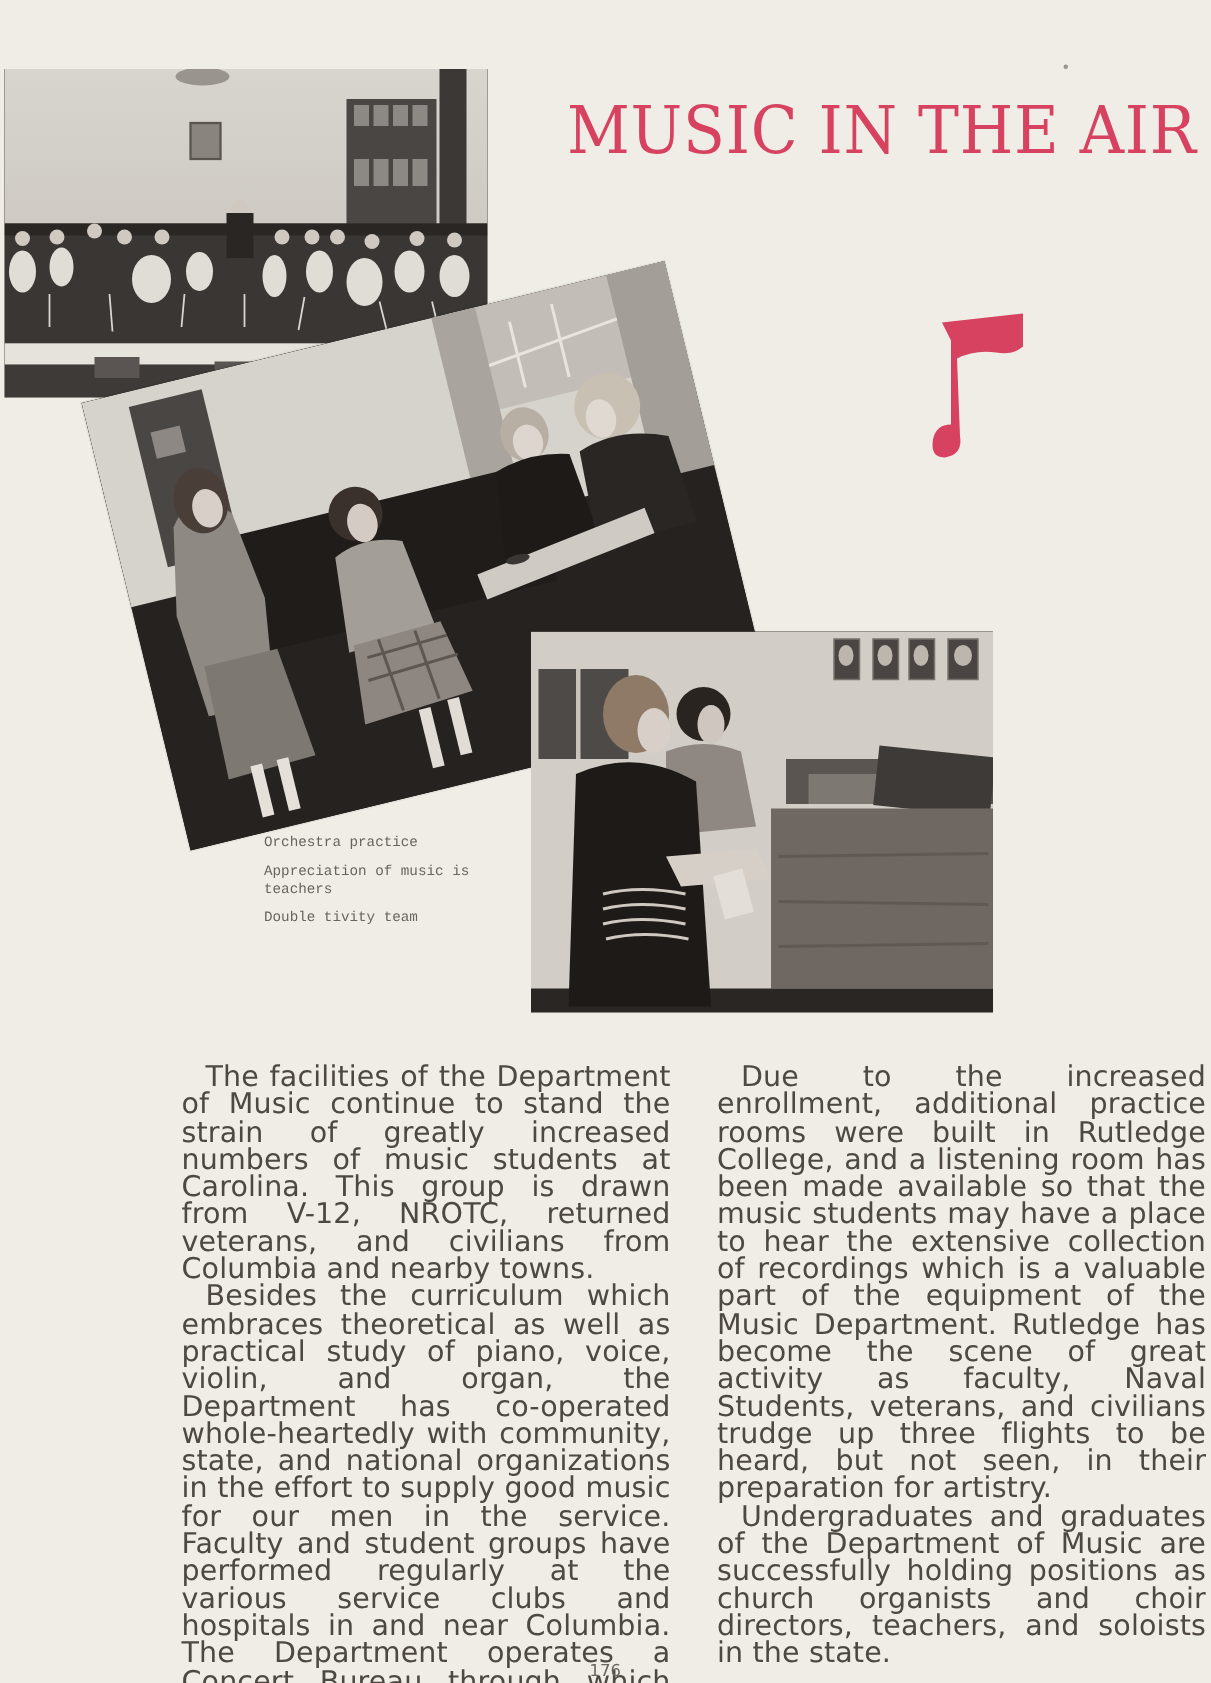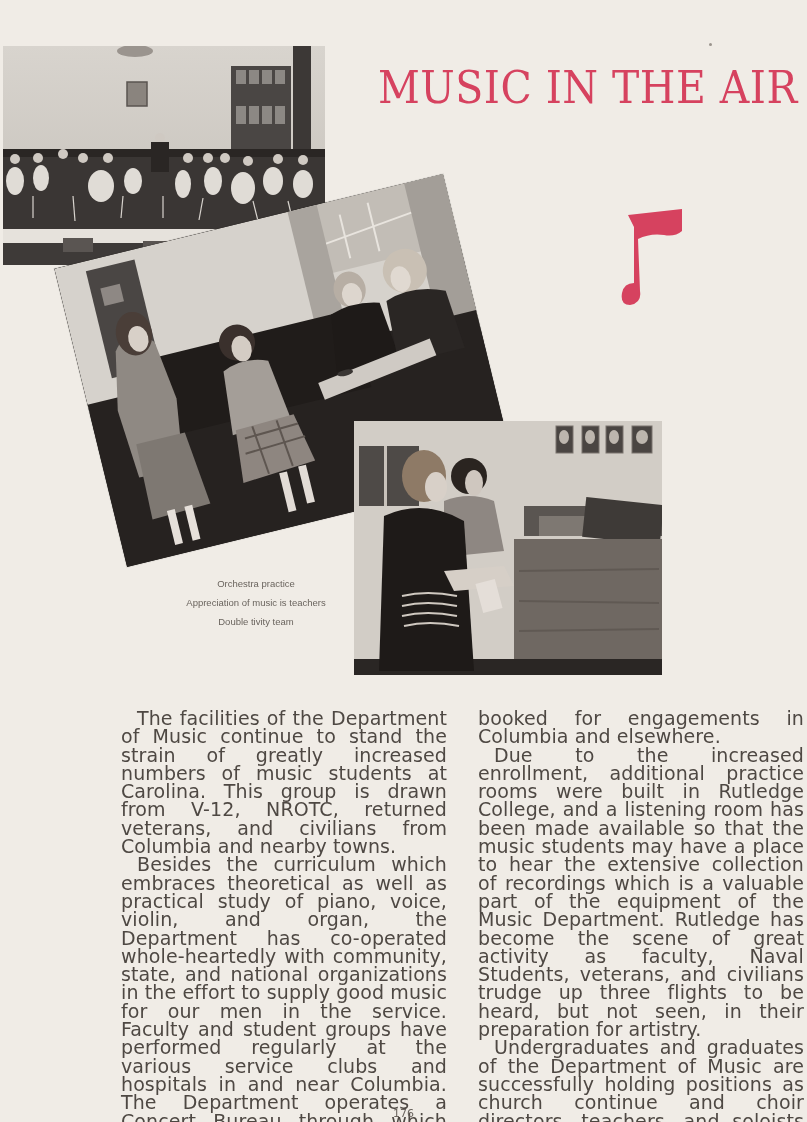--- a/index.html
+++ b/index.html
@@ -24,22 +24,22 @@
   .title {
     position: absolute; left: 378px; top: 66px; width: 420px;
     font-family: "DejaVu Serif", serif; font-weight: normal;
     font-size: 44px; letter-spacing: 0.5px; color: #d6425f;
     white-space: nowrap; margin: 0; line-height: 1;
     transform: scaleX(0.93); transform-origin: left top;
   }
   #note-icon { position: absolute; left: 620px; top: 205px; width: 68px; height: 102px; }
 
   .captions {
-    position: absolute; right: 471px; top: 578px; width: 160px;
-    text-align: center; font-family: Liberation Sans, sans-serif;
+    position: absolute; right: 471px; top: 556px; width: 160px;
+    text-align: left; font-family: Liberation Mono, monospace;
     font-size: 9.5px; color: #6a645e; line-height: 12px;
   }
   .captions div { margin-bottom: 7px; }
 
   .col {
     position: absolute; top: 709px; width: 326px;
     font-family: "DejaVu Sans", sans-serif; font-size: 19px;
     line-height: 18.3px; color: #4e4843; text-align: justify;
     hyphens: none; letter-spacing: 0.1px; margin-left: 40px;
   }
@@ -232,20 +232,19 @@
   <div>Appreciation of music is teachers</div>
   <div>Double tivity team</div>
 </div>
 
 <div class="col" id="col-left">
   <p>The facilities of the Department of Music continue to stand the strain of greatly in­creased numbers of music students at Caro­lina. This group is drawn from V-12, NROTC, returned veterans, and civilians from Colum­bia and nearby towns.</p>
   <p>Besides the curriculum which embraces theoretical as well as practical study of pi­ano, voice, violin, and organ, the Depart­ment has co-operated whole-heartedly with community, state, and national organiza­tions in the effort to supply good music for our men in the service. Faculty and student groups have performed regularly at the va­rious service clubs and hospitals in and near Columbia. The Department operates a Con­cert Bureau through which students are</p>
 </div>
 
 <div class="col" id="col-right">
-  <p class="cont">booked for engagements in Columbia and elsewhere.</p>
   <p>Due to the increased enrollment, additional practice rooms were built in Rutledge Col­lege, and a listening room has been made available so that the music students may have a place to hear the extensive collec­tion of recordings which is a valuable part of the equipment of the Music Department. Rutledge has become the scene of great ac­tivity as faculty, Naval Students, veterans, and civilians trudge up three flights to be heard, but not seen, in their preparation for artistry.</p>
-  <p>Undergraduates and graduates of the De­partment of Music are successfully holding positions as church continue and choir di­rectors, teachers, and soloists in the state.</p>
+  <p>Undergraduates and graduates of the De­partment of Music are successfully holding positions as church organists and choir di­rectors, teachers, and soloists in the state.</p>
 </div>
 
 <div class="speck"></div>
 
 <div class="page-number">176</div>
 
 </body></html>

